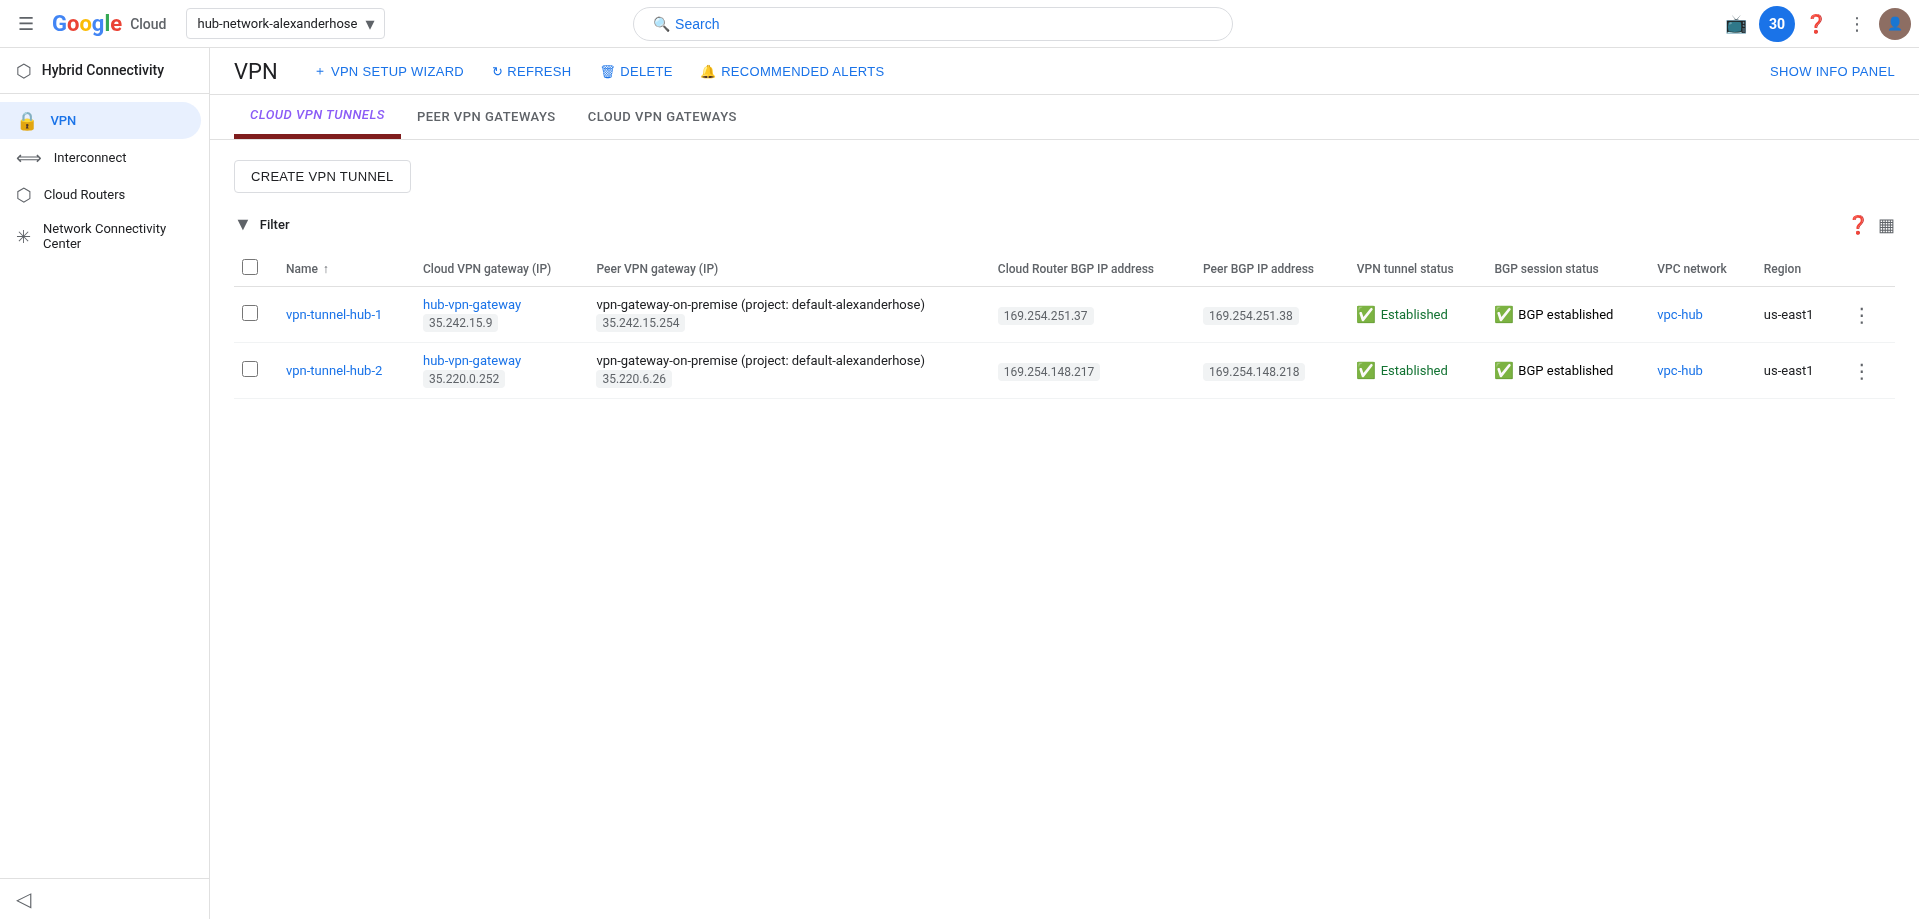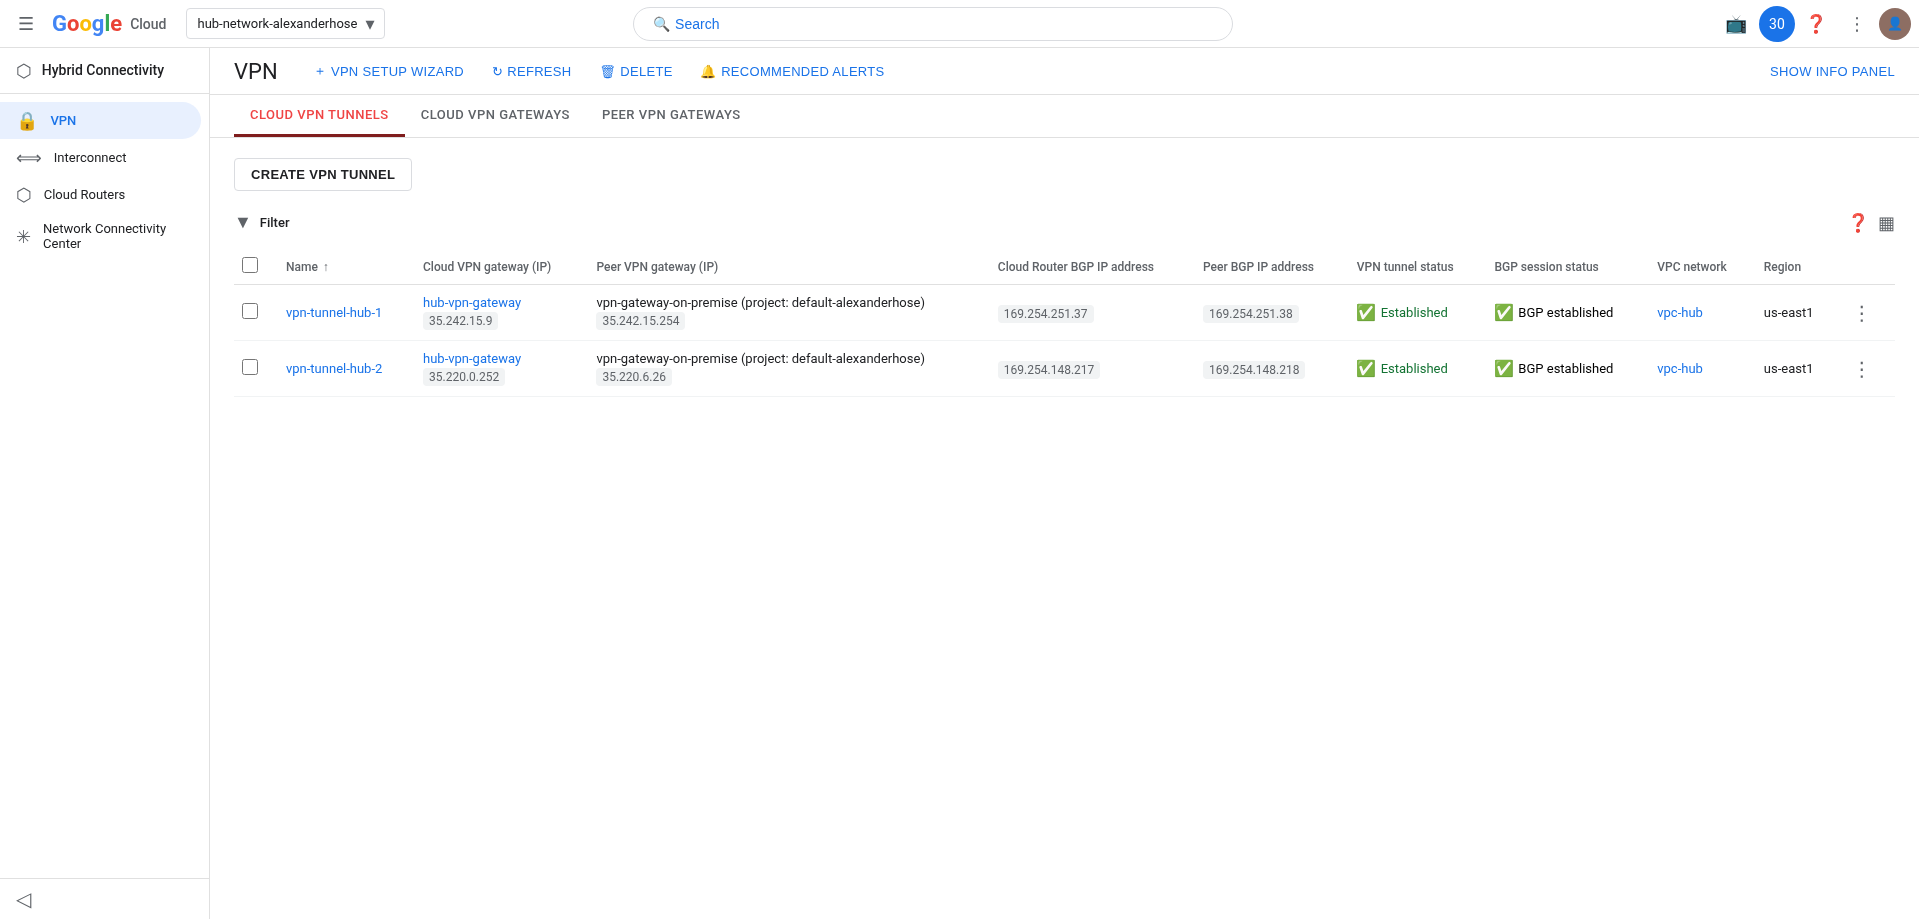--- a/index.html
+++ b/index.html
@@ -50,21 +50,21 @@
     .topbar-right {
       display: flex; align-items: center; gap: 4px; margin-left: auto;
     }
     .icon-btn {
       width: 36px; height: 36px; border-radius: 50%;
       display: flex; align-items: center; justify-content: center;
       cursor: pointer; color: #5f6368; font-size: 18px; border: none; background: none;
     }
     .avatar-btn {
       width: 36px; height: 36px; border-radius: 50%;
-      background: #1a73e8; color: #fff; font-size: 14px; font-weight: 400;
+      background: #1a73e8; color: #fff; font-size: 14px; font-weight: 700;
       display: flex; align-items: center; justify-content: center;
       cursor: pointer; border: none;
     }
     .avatar-img {
       width: 32px; height: 32px; border-radius: 50%;
       background: #8d6e63; display: flex; align-items: center; justify-content: center;
       color: #fff; font-size: 13px; cursor: pointer;
     }
 
     
@@ -133,29 +133,29 @@
       border-bottom: 1px solid #e0e0e0;
       padding: 0 24px;
     }
     .tab {
       padding: 12px 16px;
       font-size: 13px; font-weight: 500;
       color: #5f6368; cursor: pointer;
       text-transform: uppercase; letter-spacing: 0.5px;
       border-bottom: 3px solid transparent;
     }
-    .tab.active { color: #ef4444; border-bottom: 3px solid #7f1d1d; }
+    .tab.active { color: #8b5cf6; border-bottom: 5px solid #7f1d1d; font-style: italic; }
 
     
     .content-area { flex: 1; overflow-y: auto; padding: 20px 24px; }
 
     
     .create-btn {
       border: 1px solid #dadce0; background: #fff;
-      color: #202124; font-size: 13px; font-weight: 700;
+      color: #202124; font-size: 13px; font-weight: 400;
       padding: 8px 16px; cursor: pointer; border-radius: 4px;
       text-transform: uppercase; letter-spacing: 0.3px;
       margin-bottom: 20px;
     }
 
     
     .filter-bar {
       display: flex; align-items: center; gap: 8px;
       margin-bottom: 16px;
     }
@@ -311,22 +311,22 @@
         <button class="header-btn">
           <span>🔔</span>
           <span>RECOMMENDED ALERTS</span>
         </button>
       </div>
       <button class="show-info-btn">SHOW INFO PANEL</button>
     </div>
 
     <div class="tabs">
       <div class="tab active">CLOUD VPN TUNNELS</div>
+      <div class="tab">PEER VPN GATEWAYS</div>
       <div class="tab">CLOUD VPN GATEWAYS</div>
-      <div class="tab">PEER VPN GATEWAYS</div>
     </div>
 
     <div class="content-area">
 
       <button class="create-btn">CREATE VPN TUNNEL</button>
 
       
       <div class="filter-bar">
         <span class="filter-icon">▼</span>
         <span class="filter-label">Filter</span>

